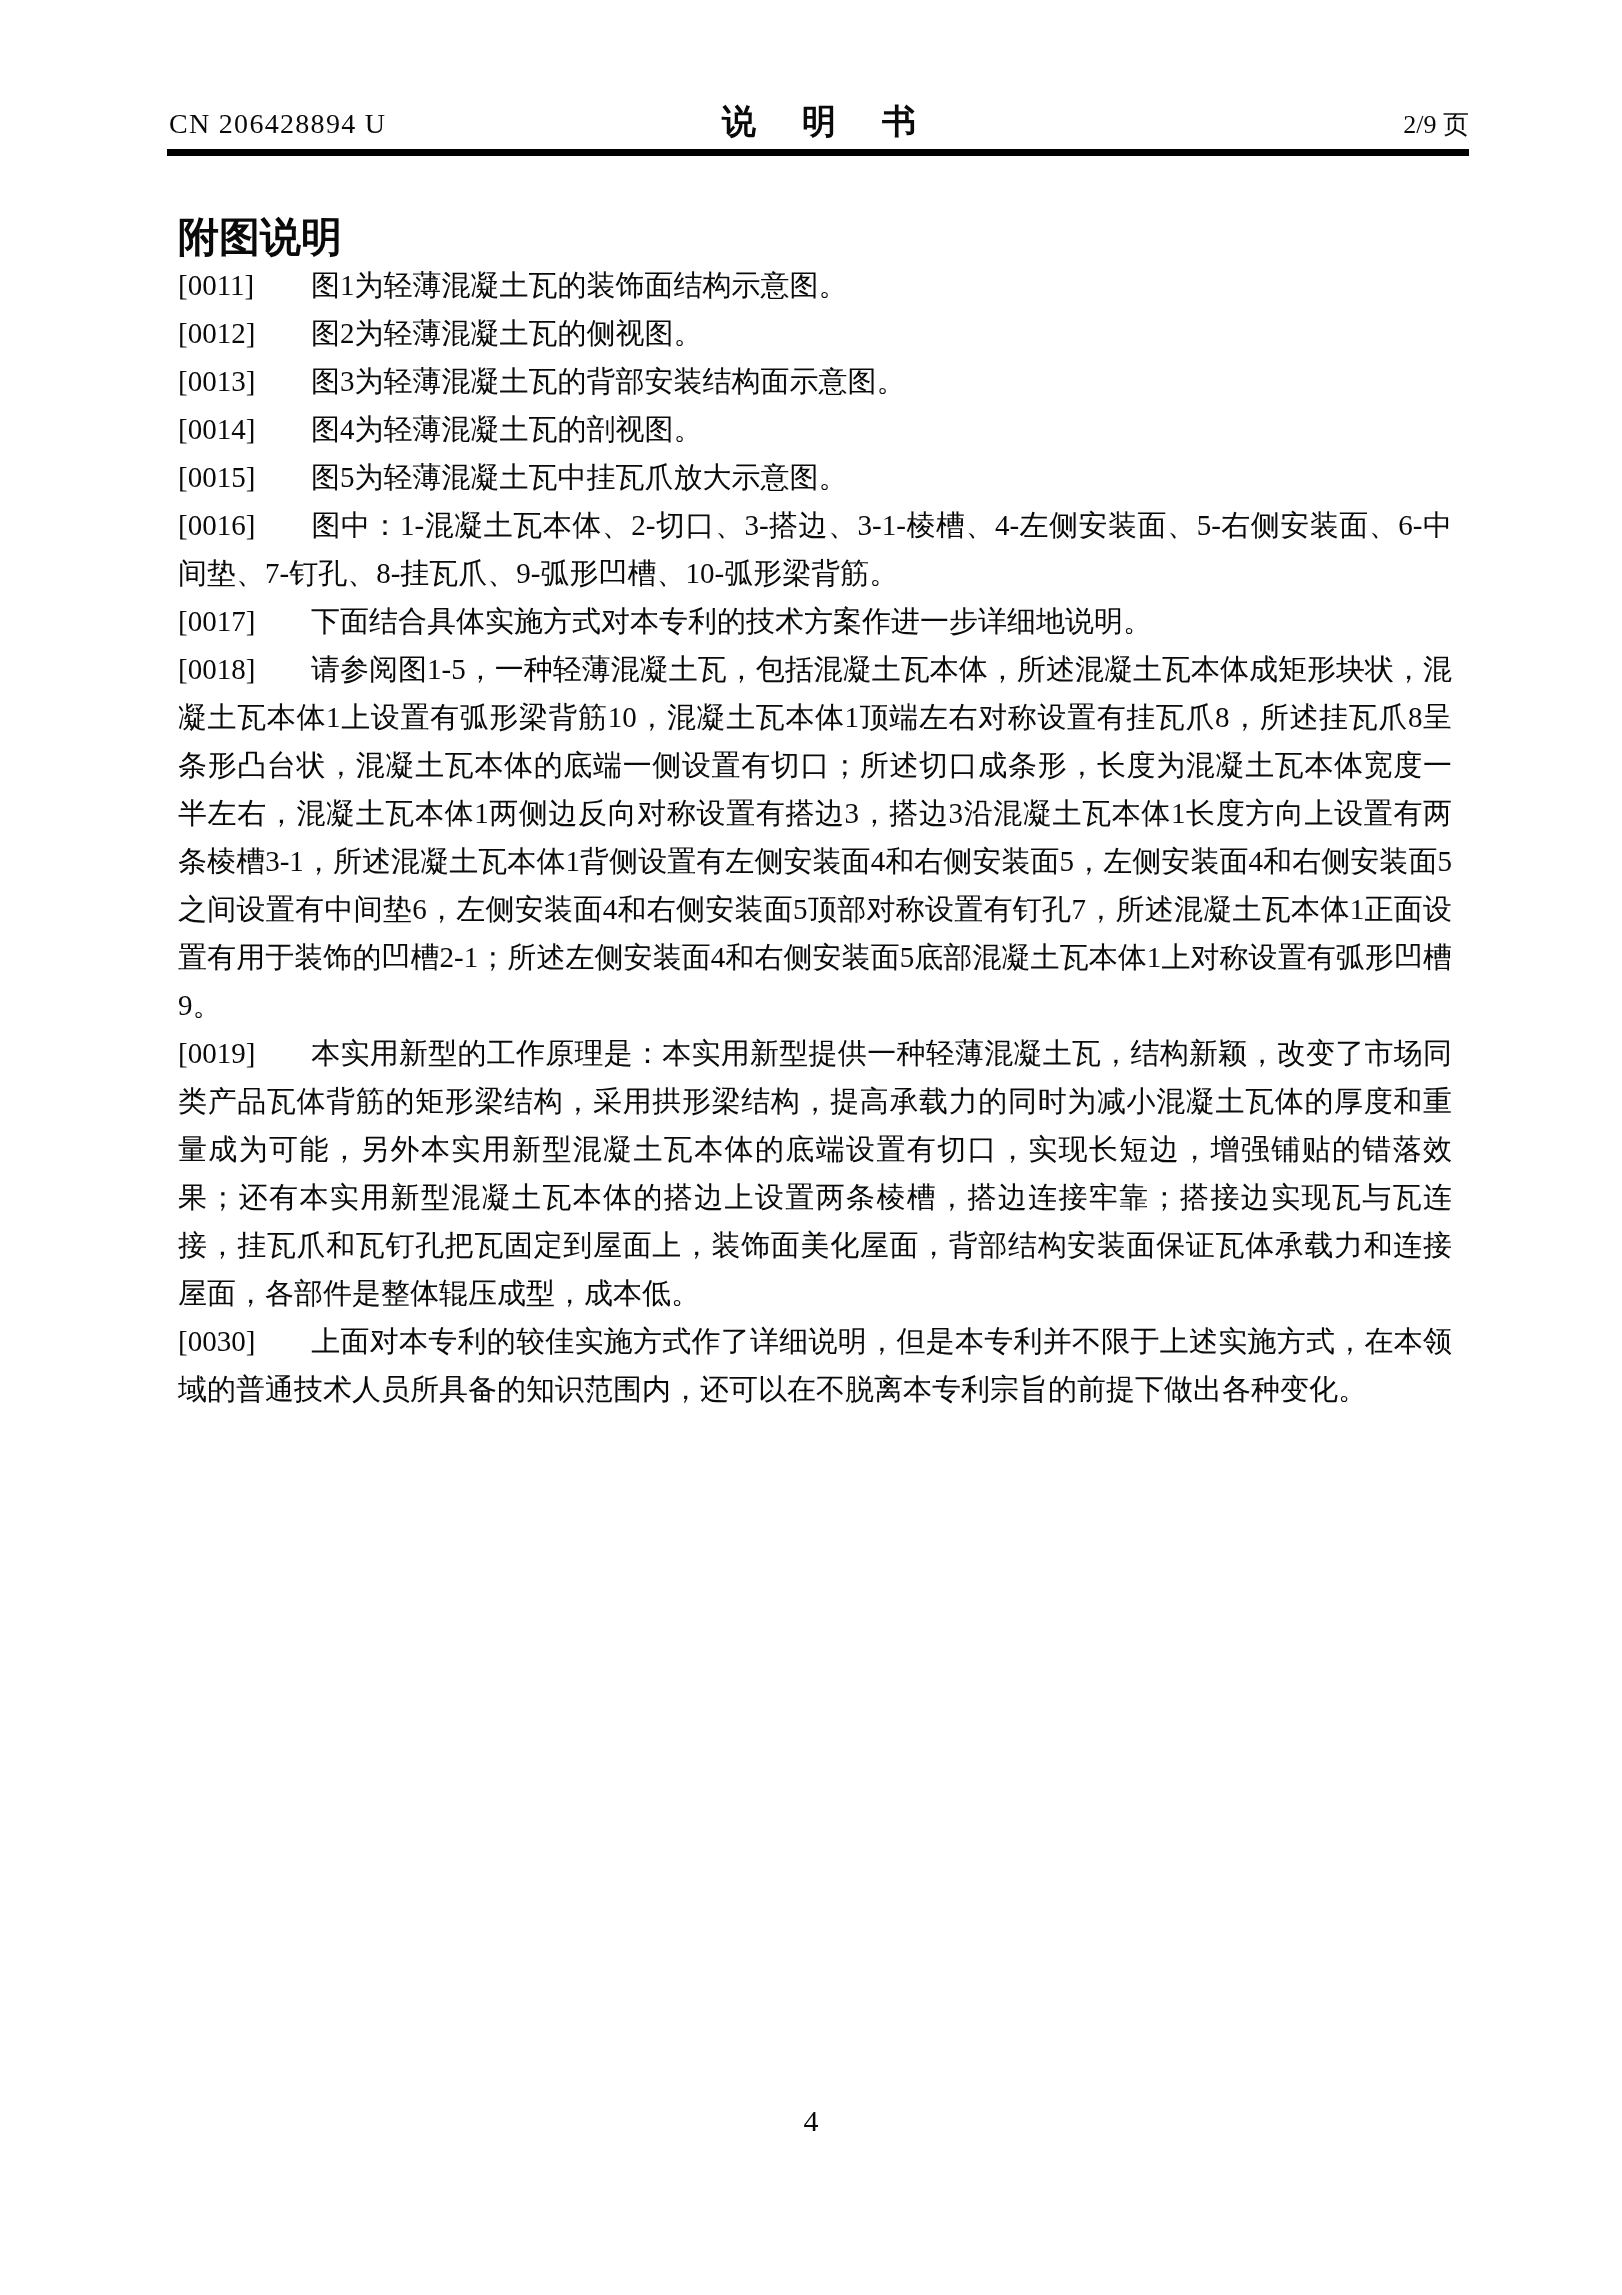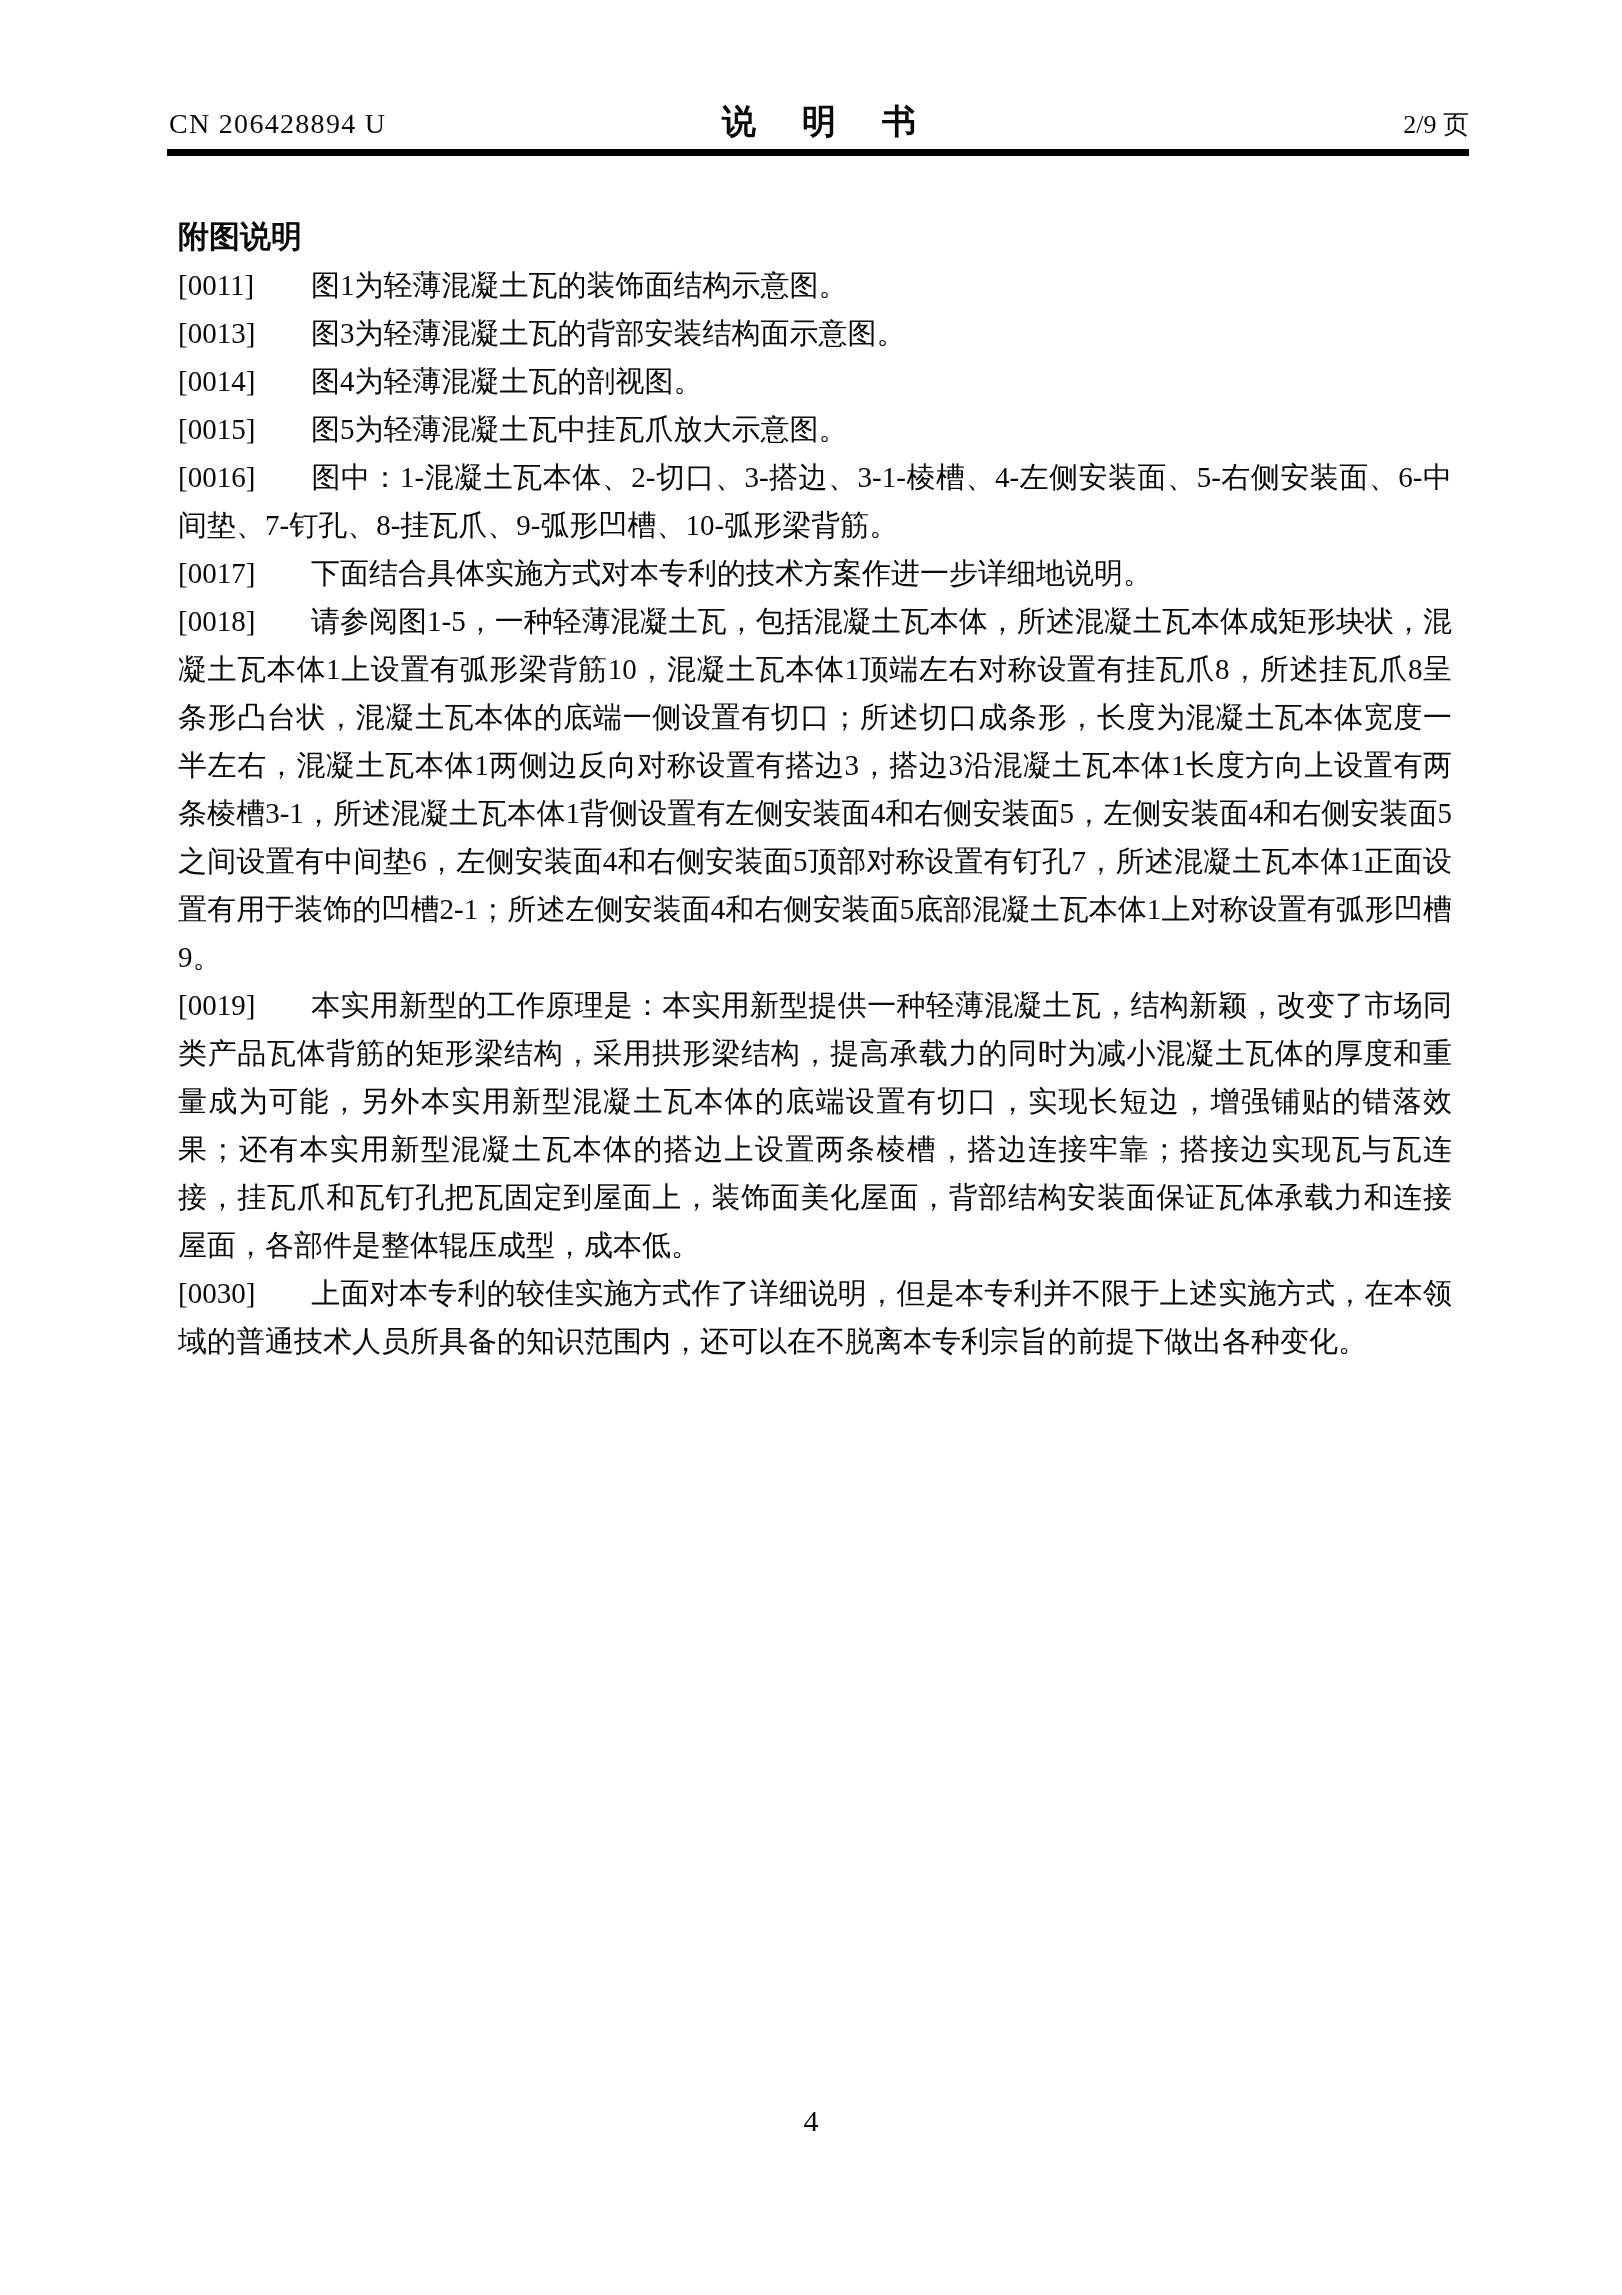--- a/index.html
+++ b/index.html
@@ -58,21 +58,21 @@
     width: 1274px;
     font-size: 29px;
     line-height: 48px;
     text-align: justify;
     text-justify: inter-character;
   }
   .sec-heading {
     margin: 0;
     font-family: "Liberation Sans", sans-serif;
     font-weight: bold;
-    font-size: 31px;
+    font-size: 41px;
     line-height: 48px;
     text-align: left;
   }
   .section-2 .sec-heading { margin-top: 52px; }
   .para { margin: 0; }
   .pnum {
     display: inline-block;
     width: 133px;
     font-family: Liberation Serif, serif;
   }
@@ -98,20 +98,21 @@
     <span class="page-indicator">2/9 页</span>
   </div>
 
   <div class="rule"></div>
 
   <div class="body-text">
 
     <div class="section section-1">
       <h2 class="sec-heading">附图说明</h2>
       <p class="para"><span class="pnum">[0011]</span><span class="ptext">图1为轻薄混凝土瓦的装饰面结构示意图。</span></p>
+      <p class="para"><span class="pnum">[0012]</span><span class="ptext">图2为轻薄混凝土瓦的侧视图。</span></p>
       <p class="para"><span class="pnum">[0013]</span><span class="ptext">图3为轻薄混凝土瓦的背部安装结构面示意图。</span></p>
       <p class="para"><span class="pnum">[0014]</span><span class="ptext">图4为轻薄混凝土瓦的剖视图。</span></p>
       <p class="para"><span class="pnum">[0015]</span><span class="ptext">图5为轻薄混凝土瓦中挂瓦爪放大示意图。</span></p>
       <p class="para"><span class="pnum">[0016]</span><span class="ptext">图中：1-混凝土瓦本体、2-切口、3-搭边、3-1-棱槽、4-左侧安装面、5-右侧安装面、6-中间垫、7-钉孔、8-挂瓦爪、9-弧形凹槽、10-弧形梁背筋。</span></p>
     </div>
 
     <div class="section section-2">
       <p class="para"><span class="pnum">[0017]</span><span class="ptext">下面结合具体实施方式对本专利的技术方案作进一步详细地说明。</span></p>
       <p class="para"><span class="pnum">[0018]</span><span class="ptext">请参阅图1-5，一种轻薄混凝土瓦，包括混凝土瓦本体，所述混凝土瓦本体成矩形块状，混凝土瓦本体1上设置有弧形梁背筋10，混凝土瓦本体1顶端左右对称设置有挂瓦爪8，所述挂瓦爪8呈条形凸台状，混凝土瓦本体的底端一侧设置有切口；所述切口成条形，长度为混凝土瓦本体宽度一半左右，混凝土瓦本体1两侧边反向对称设置有搭边3，搭边3沿混凝土瓦本体1长度方向上设置有两条棱槽3-1，所述混凝土瓦本体1背侧设置有左侧安装面4和右侧安装面5，左侧安装面4和右侧安装面5之间设置有中间垫6，左侧安装面4和右侧安装面5顶部对称设置有钉孔7，所述混凝土瓦本体1正面设置有用于装饰的凹槽2-1；所述左侧安装面4和右侧安装面5底部混凝土瓦本体1上对称设置有弧形凹槽9。</span></p>
       <p class="para"><span class="pnum">[0019]</span><span class="ptext">本实用新型的工作原理是：本实用新型提供一种轻薄混凝土瓦，结构新颖，改变了市场同类产品瓦体背筋的矩形梁结构，采用拱形梁结构，提高承载力的同时为减小混凝土瓦体的厚度和重量成为可能，另外本实用新型混凝土瓦本体的底端设置有切口，实现长短边，增强铺贴的错落效果；还有本实用新型混凝土瓦本体的搭边上设置两条棱槽，搭边连接牢靠；搭接边实现瓦与瓦连接，挂瓦爪和瓦钉孔把瓦固定到屋面上，装饰面美化屋面，背部结构安装面保证瓦体承载力和连接屋面，各部件是整体辊压成型，成本低。</span></p>

